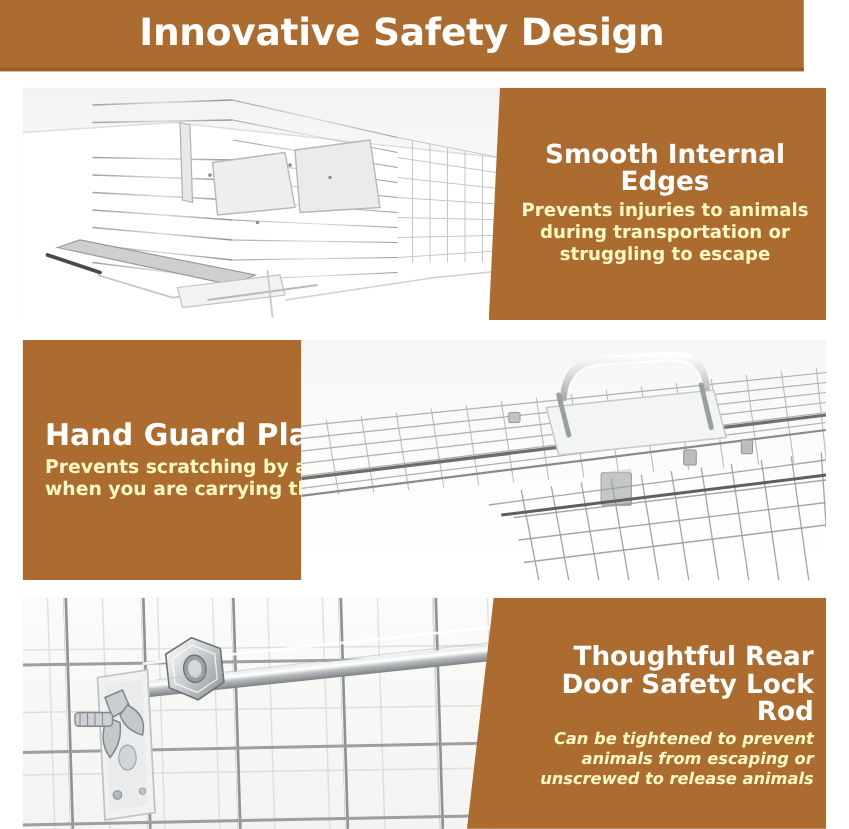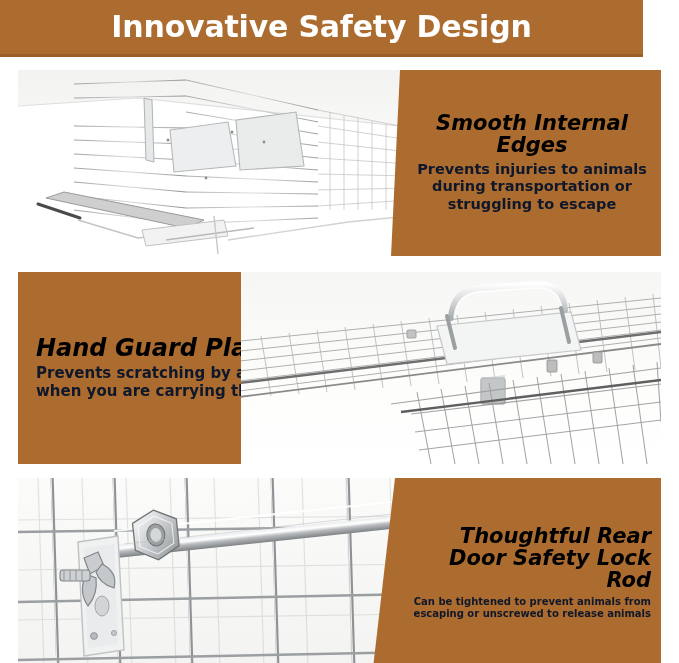--- a/index.html
+++ b/index.html
@@ -46,27 +46,26 @@
     overflow:hidden;
     background:#f4f4f2;
   }
   .panel-text{
     position:absolute;top:0;height:100%;
     background:#ac6c2f;
     box-sizing:border-box;
     display:flex;flex-direction:column;justify-content:center;
   }
   .headline{
-    color:#000000;font-weight:bold;line-height:1.04;
+    color:#ffffff;font-weight:bold;line-height:1.04;
     font-family:"DejaVu Sans", sans-serif;
     margin:0 0 4px 0;
-    font-style:italic;
   }
   .subline{
-    color:#0f172a;font-weight:bold;line-height:1.2;
+    color:#fef9c3;font-weight:bold;line-height:1.2;
     font-family:"DejaVu Sans", sans-serif;
     margin:0;
   }
 
   
   #panel-1 .panel-photo{left:0;width:400px;}
   #panel-1 .panel-text{
     right:0;width:270px;
     padding:0 10px 0 22px;
     text-align:center;
@@ -88,21 +87,21 @@
 
   
   #panel-3 .panel-photo{left:0;width:400px;}
   #panel-3 .panel-text{
     right:0;width:288px;
     padding:0 10px 0 30px;
     text-align:right;
     clip-path:polygon(22px 0, 100% 0, 100% 100%, 0 100%);
   }
   #panel-3 .headline{font-size:21px;}
-  #panel-3 .subline{font-size:10px;}
+  #panel-3 .subline{font-size:13px;font-style:italic;}
 
   .photo-svg{display:block;width:100%;height:100%;}
 </style>
 </head>
 <body>
 
 <div class="page">
 
   <div class="header">
     <div class="header-title">Innovative Safety Design</div>

